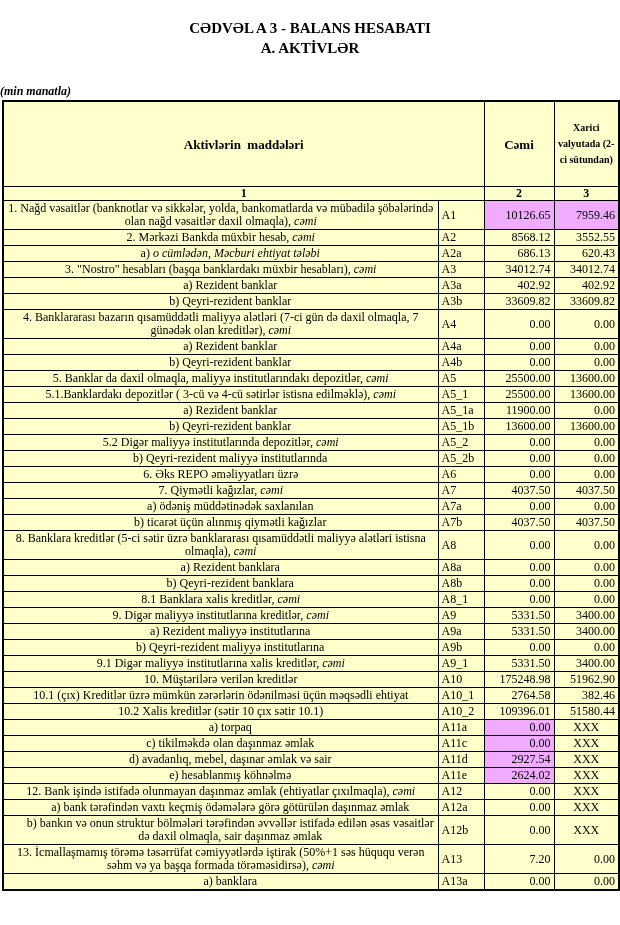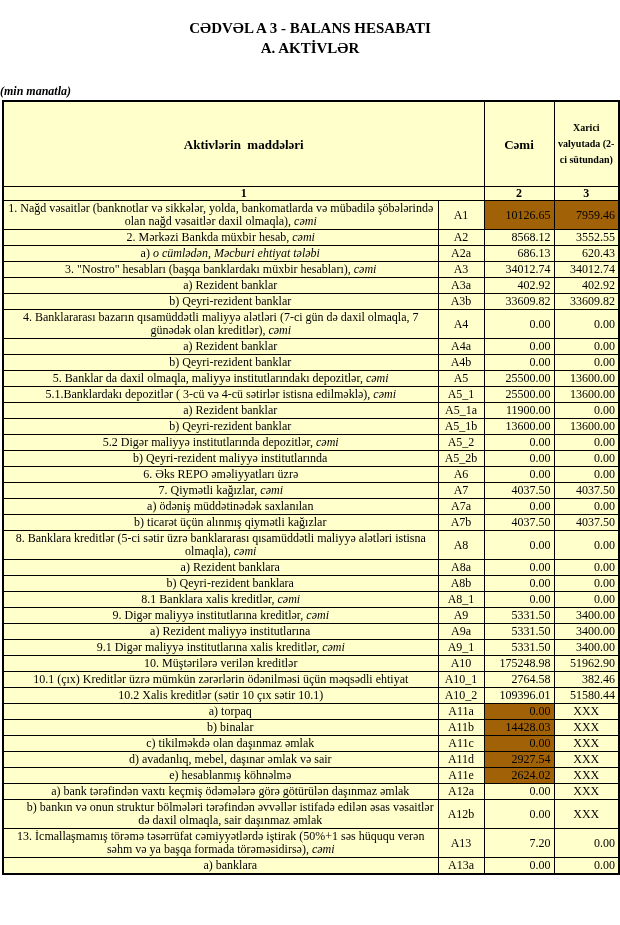--- a/index.html
+++ b/index.html
@@ -26,24 +26,24 @@
     border:1px solid #000;background:#FFFFCC;font-size:12px;line-height:13px;
     padding:1px 3px;vertical-align:middle;overflow:hidden;
   }
   th{font-weight:bold;text-align:center;}
   .head-items{height:82px;font-size:13px;white-space:pre-wrap;}
   .head-cemi{font-size:13px;}
   .head-fx{font-size:10px;line-height:16px;padding:8px 1px;}
   .numrow td{font-weight:bold;text-align:center;height:13px;padding:0 3px;}
   td.label{text-align:center;height:13px;}
   td.label.ind{padding-left:22px;}
-  td.code{text-align:center;}
+  td.code{}
   td.val{text-align:right;}
   td.val.center{text-align:center;}
-  td.white{background:#a16207;}
+  td.white{background:#f0abfc;}
   .it{font-style:italic;}
   .bd{font-weight:normal;}
 </style>
 </head>
 <body>
 
 <div class="title">
   <div>CƏDVƏL A 3 - BALANS HESABATI</div>
   <div>A. AKTİVLƏR</div>
 </div>
@@ -214,20 +214,26 @@
         <td class="val">5331.50</td>
         <td class="val">3400.00</td>
       </tr>
       <tr>
         <td class="label ind"><span>a) Rezident maliyyə institutlarına</span></td>
         <td class="code">A9a</td>
         <td class="val">5331.50</td>
         <td class="val">3400.00</td>
       </tr>
       <tr>
+        <td class="label ind"><span>b) Qeyri-rezident maliyyə institutlarına</span></td>
+        <td class="code">A9b</td>
+        <td class="val">0.00</td>
+        <td class="val">0.00</td>
+      </tr>
+      <tr>
         <td class="label"><span>9.1 Digər maliyyə institutlarına xalis kreditlər, </span><span class="it">cəmi</span></td>
         <td class="code">A9_1</td>
         <td class="val">5331.50</td>
         <td class="val">3400.00</td>
       </tr>
       <tr>
         <td class="label"><span>10. Müştərilərə verilən kreditlər</span></td>
         <td class="code">A10</td>
         <td class="val">175248.98</td>
         <td class="val">51962.90</td>
@@ -244,41 +250,41 @@
         <td class="val">109396.01</td>
         <td class="val">51580.44</td>
       </tr>
       <tr>
         <td class="label ind"><span>a) torpaq</span></td>
         <td class="code">A11a</td>
         <td class="val white">0.00</td>
         <td class="val center">XXX</td>
       </tr>
       <tr>
-        <td class="label ind"><span>b) binalar</span></td>
-        <td class="code">A11b</td>
-        <td class="val white">14428.03</td>
-        <td class="val center">XXX</td>
-      </tr>
-      <tr>
         <td class="label ind"><span>c) tikilməkdə olan daşınmaz əmlak</span></td>
         <td class="code">A11c</td>
         <td class="val white">0.00</td>
         <td class="val center">XXX</td>
       </tr>
       <tr>
         <td class="label ind"><span>d) avadanlıq, mebel, daşınar əmlak və sair</span></td>
         <td class="code">A11d</td>
         <td class="val white">2927.54</td>
         <td class="val center">XXX</td>
       </tr>
       <tr>
         <td class="label ind"><span>e) hesablanmış köhnəlmə</span></td>
         <td class="code">A11e</td>
         <td class="val white">2624.02</td>
+        <td class="val center">XXX</td>
+      </tr>
+      <tr>
+        <td class="label"><span>12. Bank işində istifadə olunmayan daşınmaz əmlak (ehtiyatlar çıxılmaqla), </span><span class="it">cəmi</span></td>
+        <td class="code">A12</td>
+        <td class="val">0.00</td>
         <td class="val center">XXX</td>
       </tr>
       <tr>
         <td class="label ind"><span>a) bank tərəfindən vaxtı keçmiş ödəmələrə görə götürülən daşınmaz əmlak</span></td>
         <td class="code">A12a</td>
         <td class="val">0.00</td>
         <td class="val center">XXX</td>
       </tr>
       <tr>
         <td class="label ind"><span>b) bankın və onun struktur bölmələri tərəfindən əvvəllər istifadə edilən əsas vəsaitlər də daxil olmaqla, sair daşınmaz əmlak</span></td>

